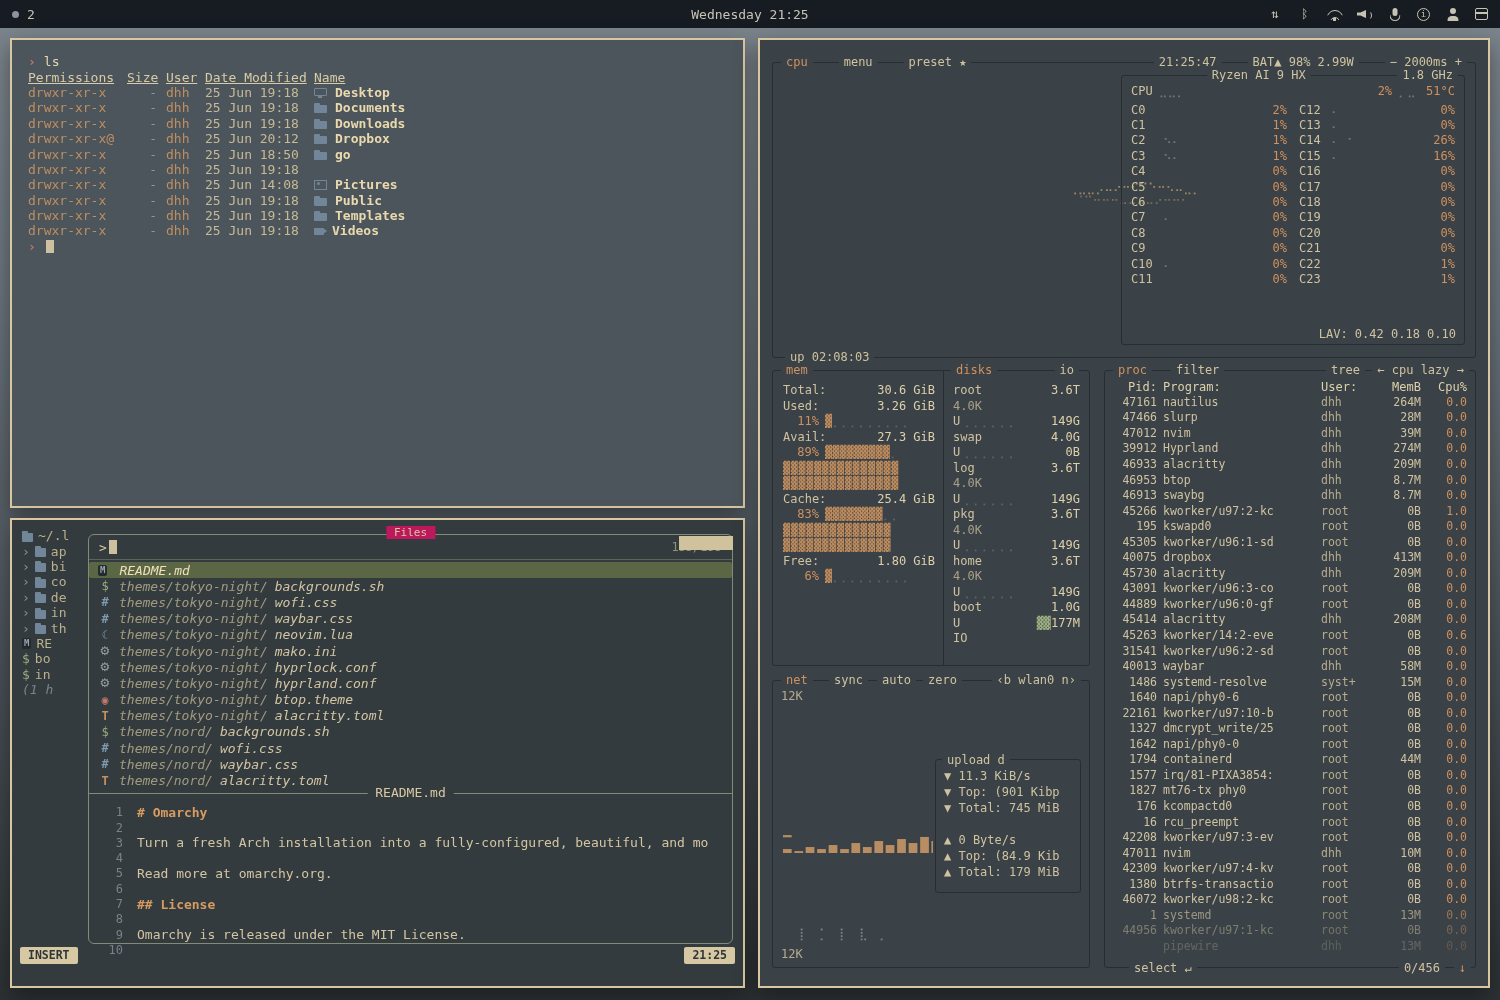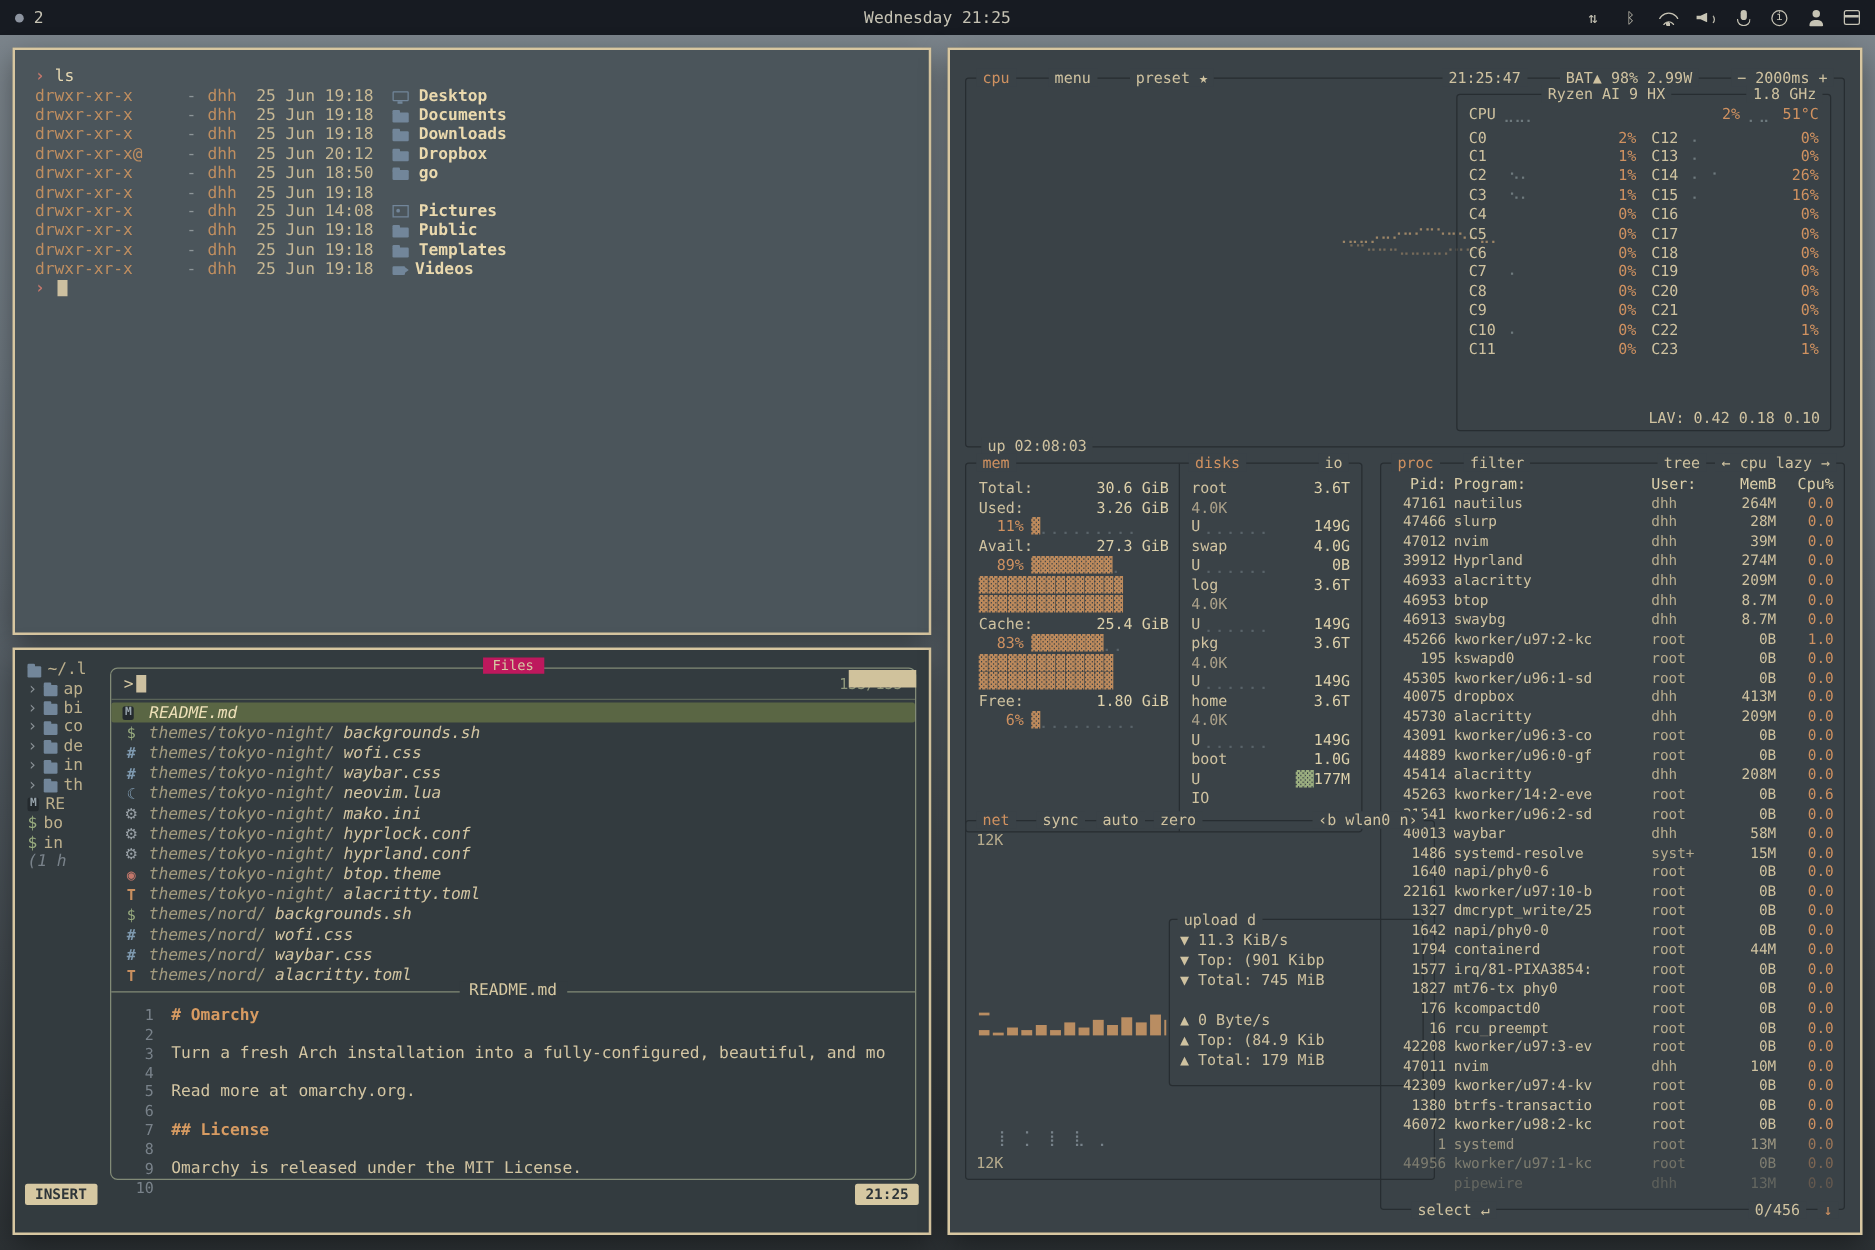--- a/index.html
+++ b/index.html
@@ -118,21 +118,21 @@
   .bbox{position:absolute;border:1px solid #272d31;border-radius:3px}
   .blab{position:absolute;top:-8px;background:#3a4247;padding:0 5px;font-size:12px;white-space:nowrap;z-index:2}
   .ol{color:#cf9160}
   .cl{color:#cfc2a0}
   .brlab{bottom:-8px;top:auto}
   #box-cpu{left:12px;top:22px;right:12px;height:296px}
   .boxlabels{position:absolute;top:-8px;left:8px;right:8px;display:flex;align-items:center;gap:26px;z-index:2}
   .boxlabels span{background:#3a4247;padding:0 5px;white-space:nowrap}
   .lab-time{margin-left:auto}
   .cpu-squiggle{position:absolute;color:#a98e6b;font-size:12px;letter-spacing:0;white-space:pre}
-  #core-panel{position:absolute;right:10px;top:12px;bottom:12px;width:300px;border:1px solid #272d31;border-radius:3px}
+  #core-panel{position:absolute;right:10px;top:12px;bottom:12px;width:344px;border:1px solid #272d31;border-radius:3px}
   #core-panel .model{left:40%;transform:translateX(-50%)}
   #core-panel .freq{right:6px;left:auto}
   #core-summary{display:flex;align-items:center;padding:8px 9px 3px;gap:6px}
   #core-summary .sg{color:#6e7a7e;flex:1;overflow:hidden;white-space:nowrap}
   .opct{color:#cf9160}
   #core-cols{display:flex;gap:12px;padding:1px 9px}
   .core-col{flex:1}
   .core-row{display:flex;align-items:center;height:15.4px}
   .core-label{width:32px;color:#cfc2a0}
   .core-dots{flex:1;color:#6e7a7e;overflow:hidden;white-space:nowrap}
@@ -147,21 +147,21 @@
   .meter-row{display:flex;align-items:center}
   .mpct{width:36px;text-align:right;color:#cf9160;margin-right:6px}
   .m-f{color:#bd8a5c}
   .m-e{color:#5a646a}
   .m-blocks{color:#bd8a5c;letter-spacing:.5px}
   #disks-col{position:absolute;left:170px;right:0;top:0;bottom:0;border-left:1px solid #272d31;
     padding:12px 9px 4px;line-height:15.5px}
   .d-dim{color:#aaa089}
   .udots{flex:1;color:#5a646a;overflow:hidden;margin:0 4px;white-space:nowrap}
   .green{color:#9aad7f}
-  #box-net{left:12px;top:616px;width:376px;height:288px}
+  #box-net{left:12px;top:640px;width:318px;height:288px}
   .scale{position:absolute;left:8px;color:#b6ab8d}
   #net-graph{position:absolute;left:10px;top:34px;width:150px;height:138px;display:flex;align-items:flex-end;
     color:#b98d62;font-size:14px;letter-spacing:3px;overflow:hidden}
   #net-baseline{position:absolute;left:26px;bottom:26px;color:#77828a;font-size:12px;letter-spacing:2px}
   #net-sub{position:absolute;left:162px;right:8px;top:78px;height:134px;border:1px solid #272d31;border-radius:3px;
     padding:8px 8px 0;line-height:16px}
   #net-sub .blab{left:6px}
   .net-line{white-space:nowrap;color:#cfc2a0}
   #box-proc{left:344px;top:330px;right:12px;height:598px}
   .pgrid{display:grid;grid-template-columns:44px 1fr 48px 46px 40px;column-gap:6px;padding:0 8px;align-items:center}
@@ -199,20 +199,27 @@
         <span class="tic package-icon"></span>
       </div>
   </div>
 
   <section class="window" id="win-term">
     <div id="term">
       <div class="tline">
         <span class="prompt">›</span>
         <span class="cmd">ls</span>
       </div>
+      <div class="ls-row ls-head" id="ls-head">
+          <span class="c-perm">Permissions</span>
+          <span class="c-size">Size</span>
+          <span class="c-user">User</span>
+          <span class="c-date">Date Modified</span>
+          <span class="c-name">Name</span>
+        </div>
       <div id="ls-body">
           <div class="ls-row">
             <span class="c-perm">drwxr-xr-x</span>
             <span class="c-size">-</span>
             <span class="c-user">dhh</span>
             <span class="c-date">25 Jun 19:18</span>
             <span class="c-name">
               <i class="fi fi-monitor"></i>
               <span class="fname">Desktop</span>
             </span>

